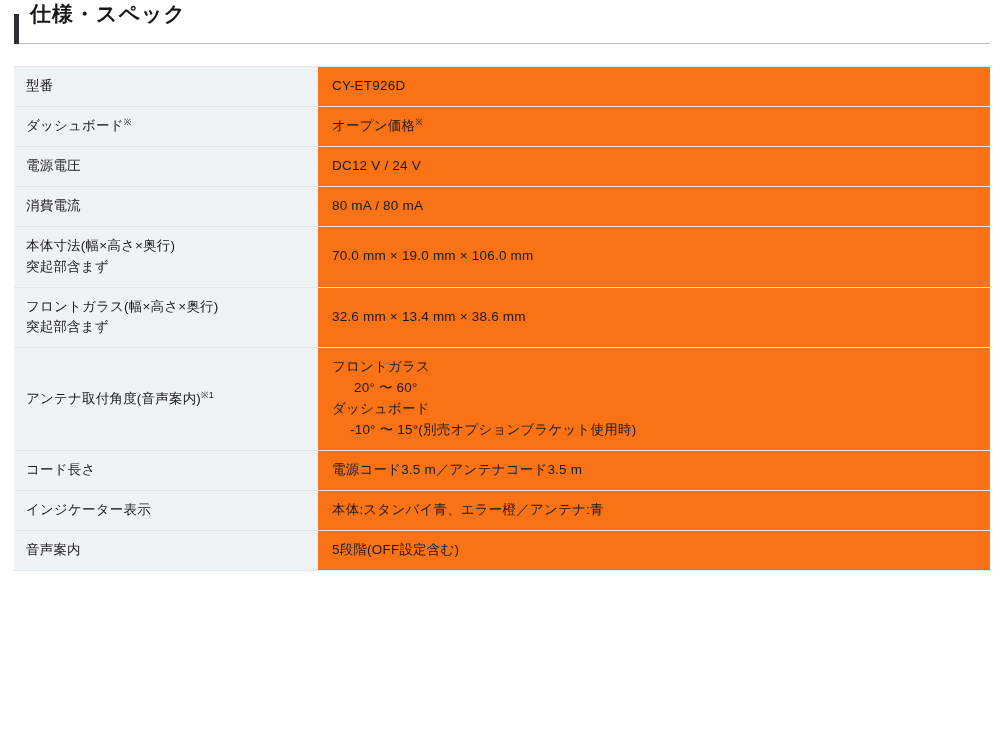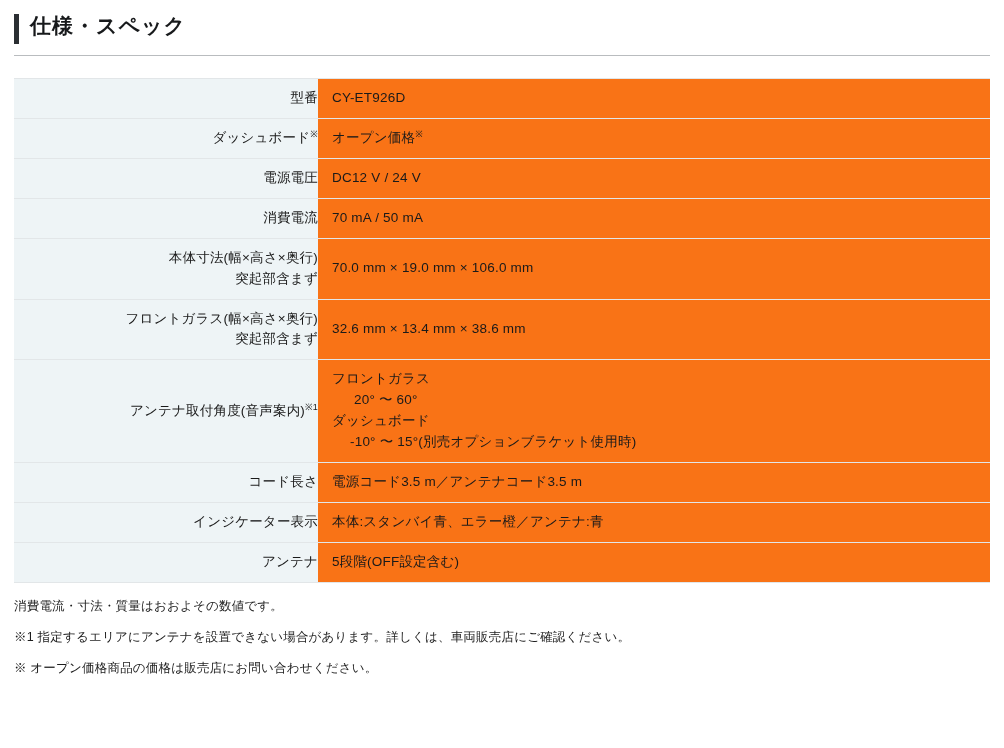--- a/index.html
+++ b/index.html
@@ -20,21 +20,21 @@
     height: 748px;
     box-sizing: border-box;
   }
 
   
   .header {
     position: relative;
     margin: 0 14px 0 14px;
     padding: 14px 0 16px 0;
     border-bottom: 1px solid #b9bcbf;
-    height: 56px;
+    height: 44px;
     box-sizing: border-box;
     display: flex;
     align-items: flex-end;
   }
   .header-bar {
     position: absolute;
     left: 0;
     top: 14px;
     width: 5px;
     height: 30px;
@@ -59,21 +59,21 @@
     font-size: 13.5px;
   }
   .spec-table tr {
     border-bottom: 1px solid #e2e6e8;
   }
   .spec-table tr:first-child {
     border-top: 1px solid #e2e6e8;
   }
   .spec-table th {
     background: #eef4f6;
-    text-align: right;
+    text-align: left;
     font-weight: normal;
     color: #1a1a1a;
     padding: 9px 0 9px 12px;
     width: 292px;
     vertical-align: middle;
     line-height: 1.55;
     letter-spacing: 0.2px;
   }
   .spec-table td {
     background: #f97316;
@@ -147,21 +147,21 @@
         <td>
           <span>DC12 V / 24 V</span>
         </td>
       </tr>
 
       <tr>
         <th>
           <span>消費電流</span>
         </th>
         <td>
-          <span>70 mA / 50 mA</span>
+          <span>80 mA / 80 mA</span>
         </td>
       </tr>
 
       <tr>
         <th>
           <span>本体寸法(幅×高さ×奥行)</span>
           <span class="sub">突起部含まず</span>
         </th>
         <td>
           <span>70.0 mm × 19.0 mm × 106.0 mm</span>
@@ -204,31 +204,25 @@
         <th>
           <span>インジケーター表示</span>
         </th>
         <td>
           <span>本体:スタンバイ青、エラー橙／アンテナ:青</span>
         </td>
       </tr>
 
       <tr>
         <th>
-          <span>アンテナ</span>
+          <span>音声案内</span>
         </th>
         <td>
           <span>5段階(OFF設定含む)</span>
         </td>
       </tr>
 
 
     </tbody>
   </table>
 
-  <div class="notes">
-    <div class="note">消費電流・寸法・質量はおおよその数値です。</div>
-    <div class="note">※1 指定するエリアにアンテナを設置できない場合があります。詳しくは、車両販売店にご確認ください。</div>
-    <div class="note note-tight">※ オープン価格商品の価格は販売店にお問い合わせください。</div>
-
-  </div>
 
 </div>
 
 </body></html>

